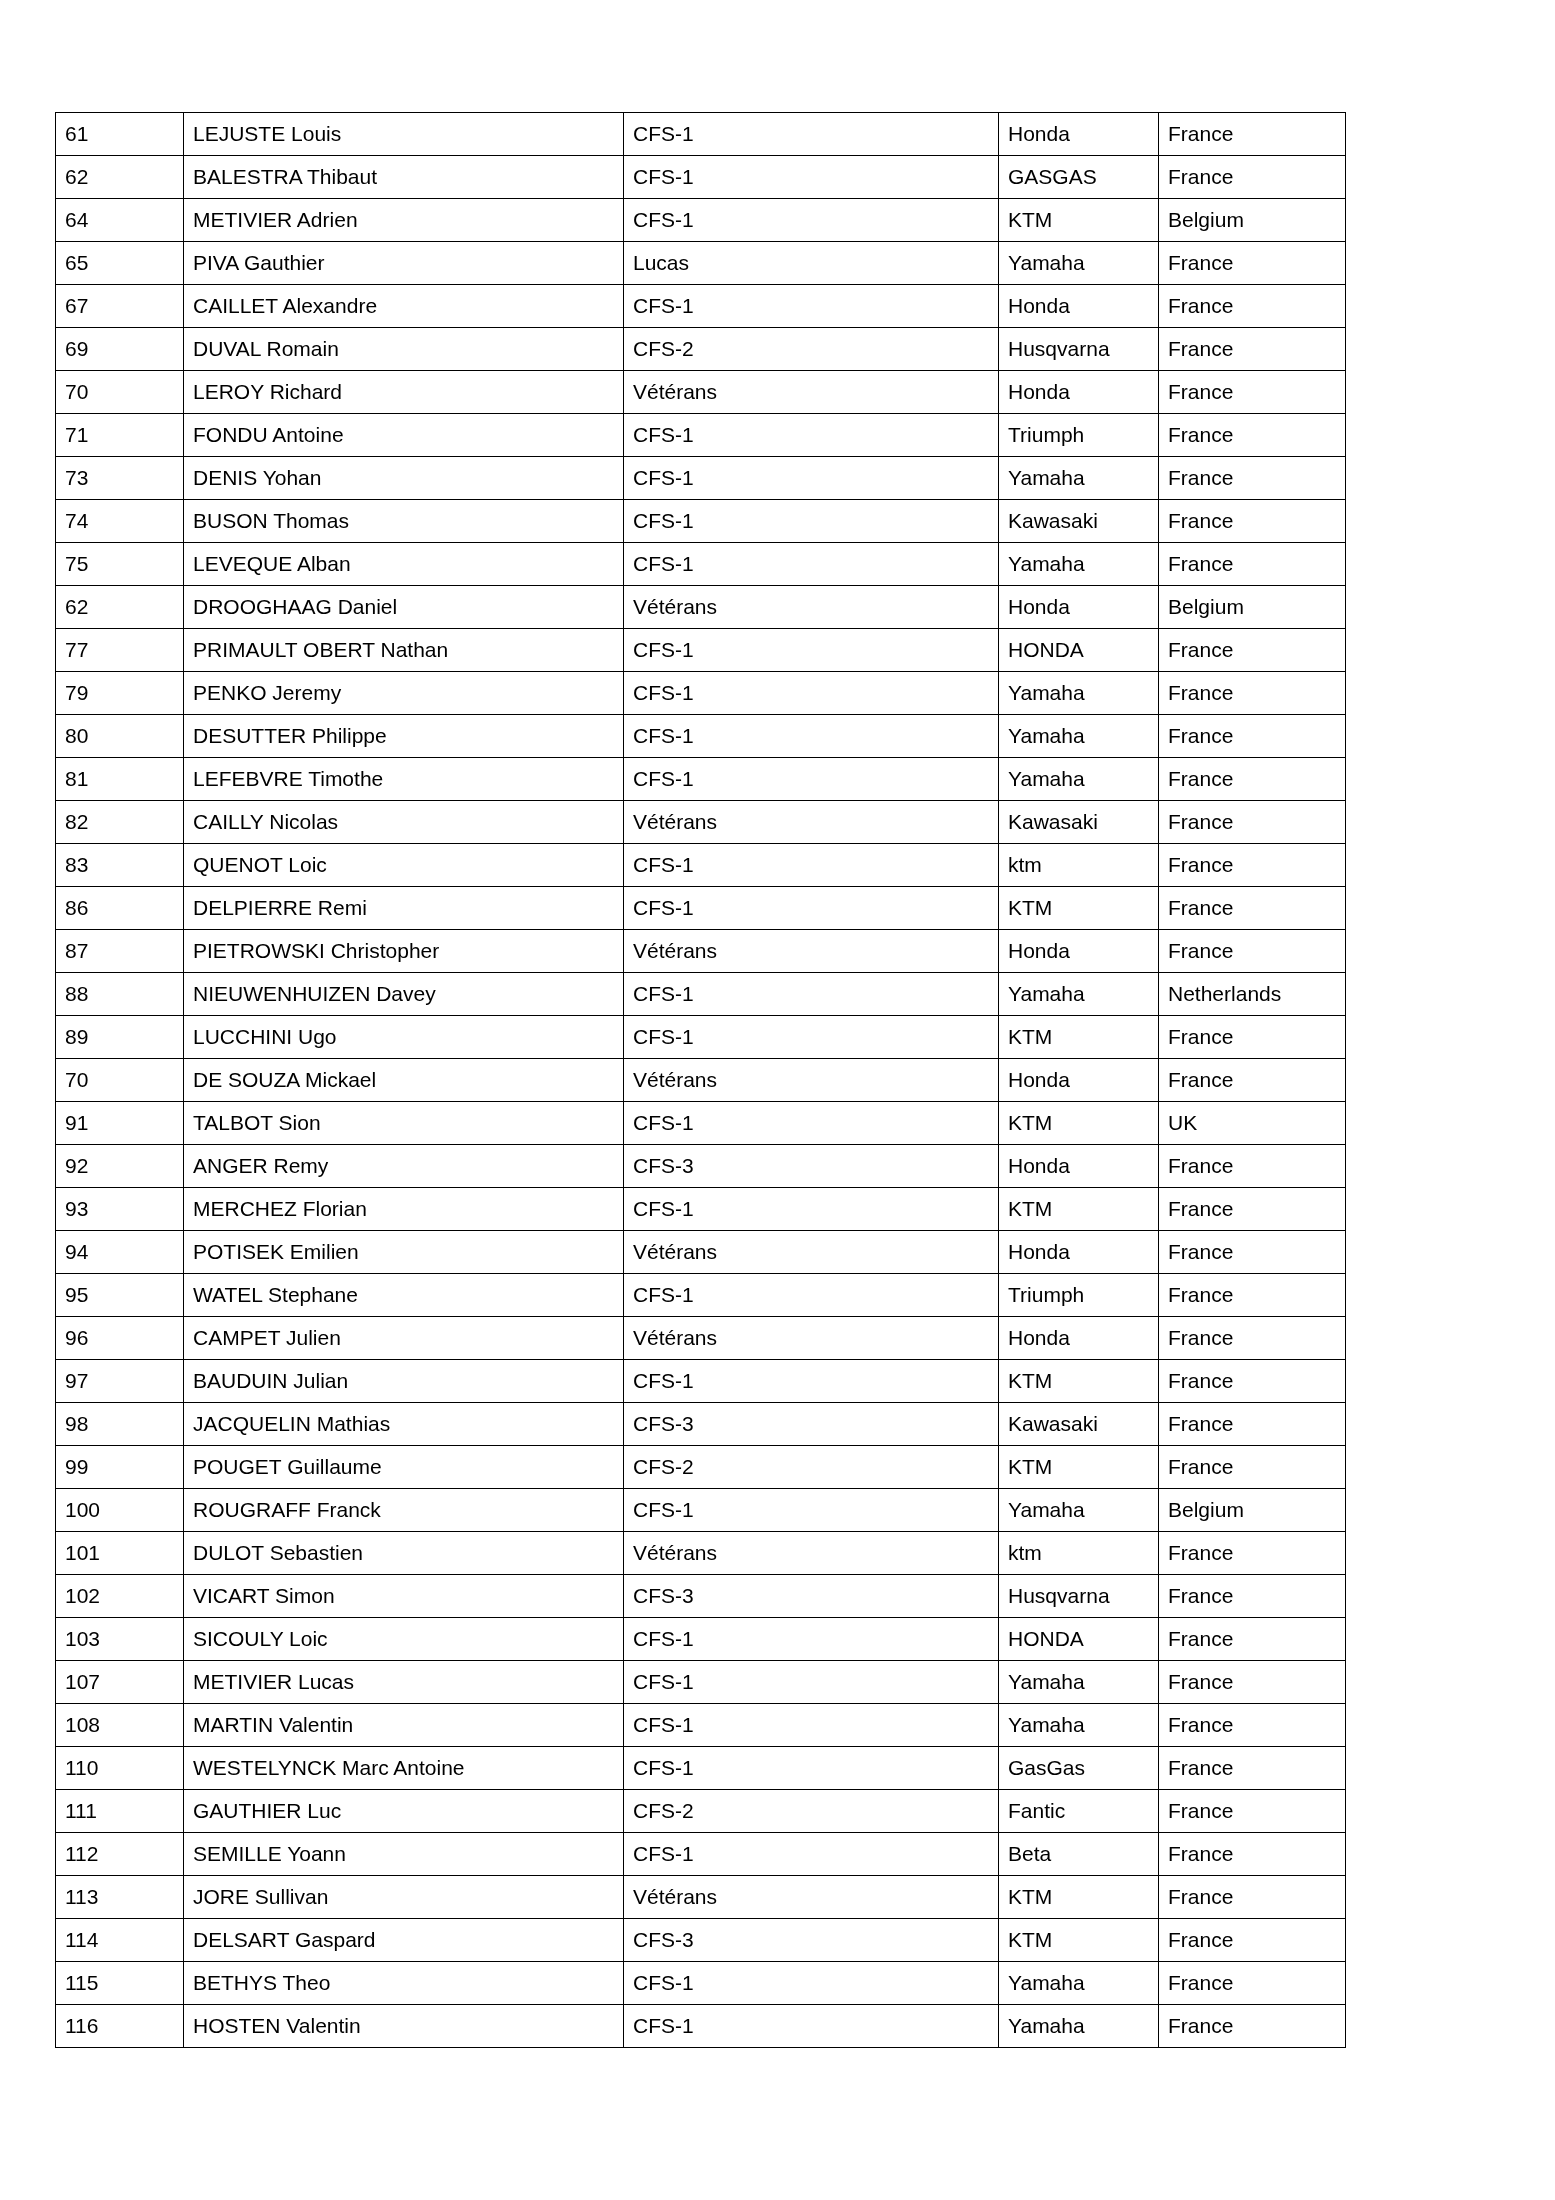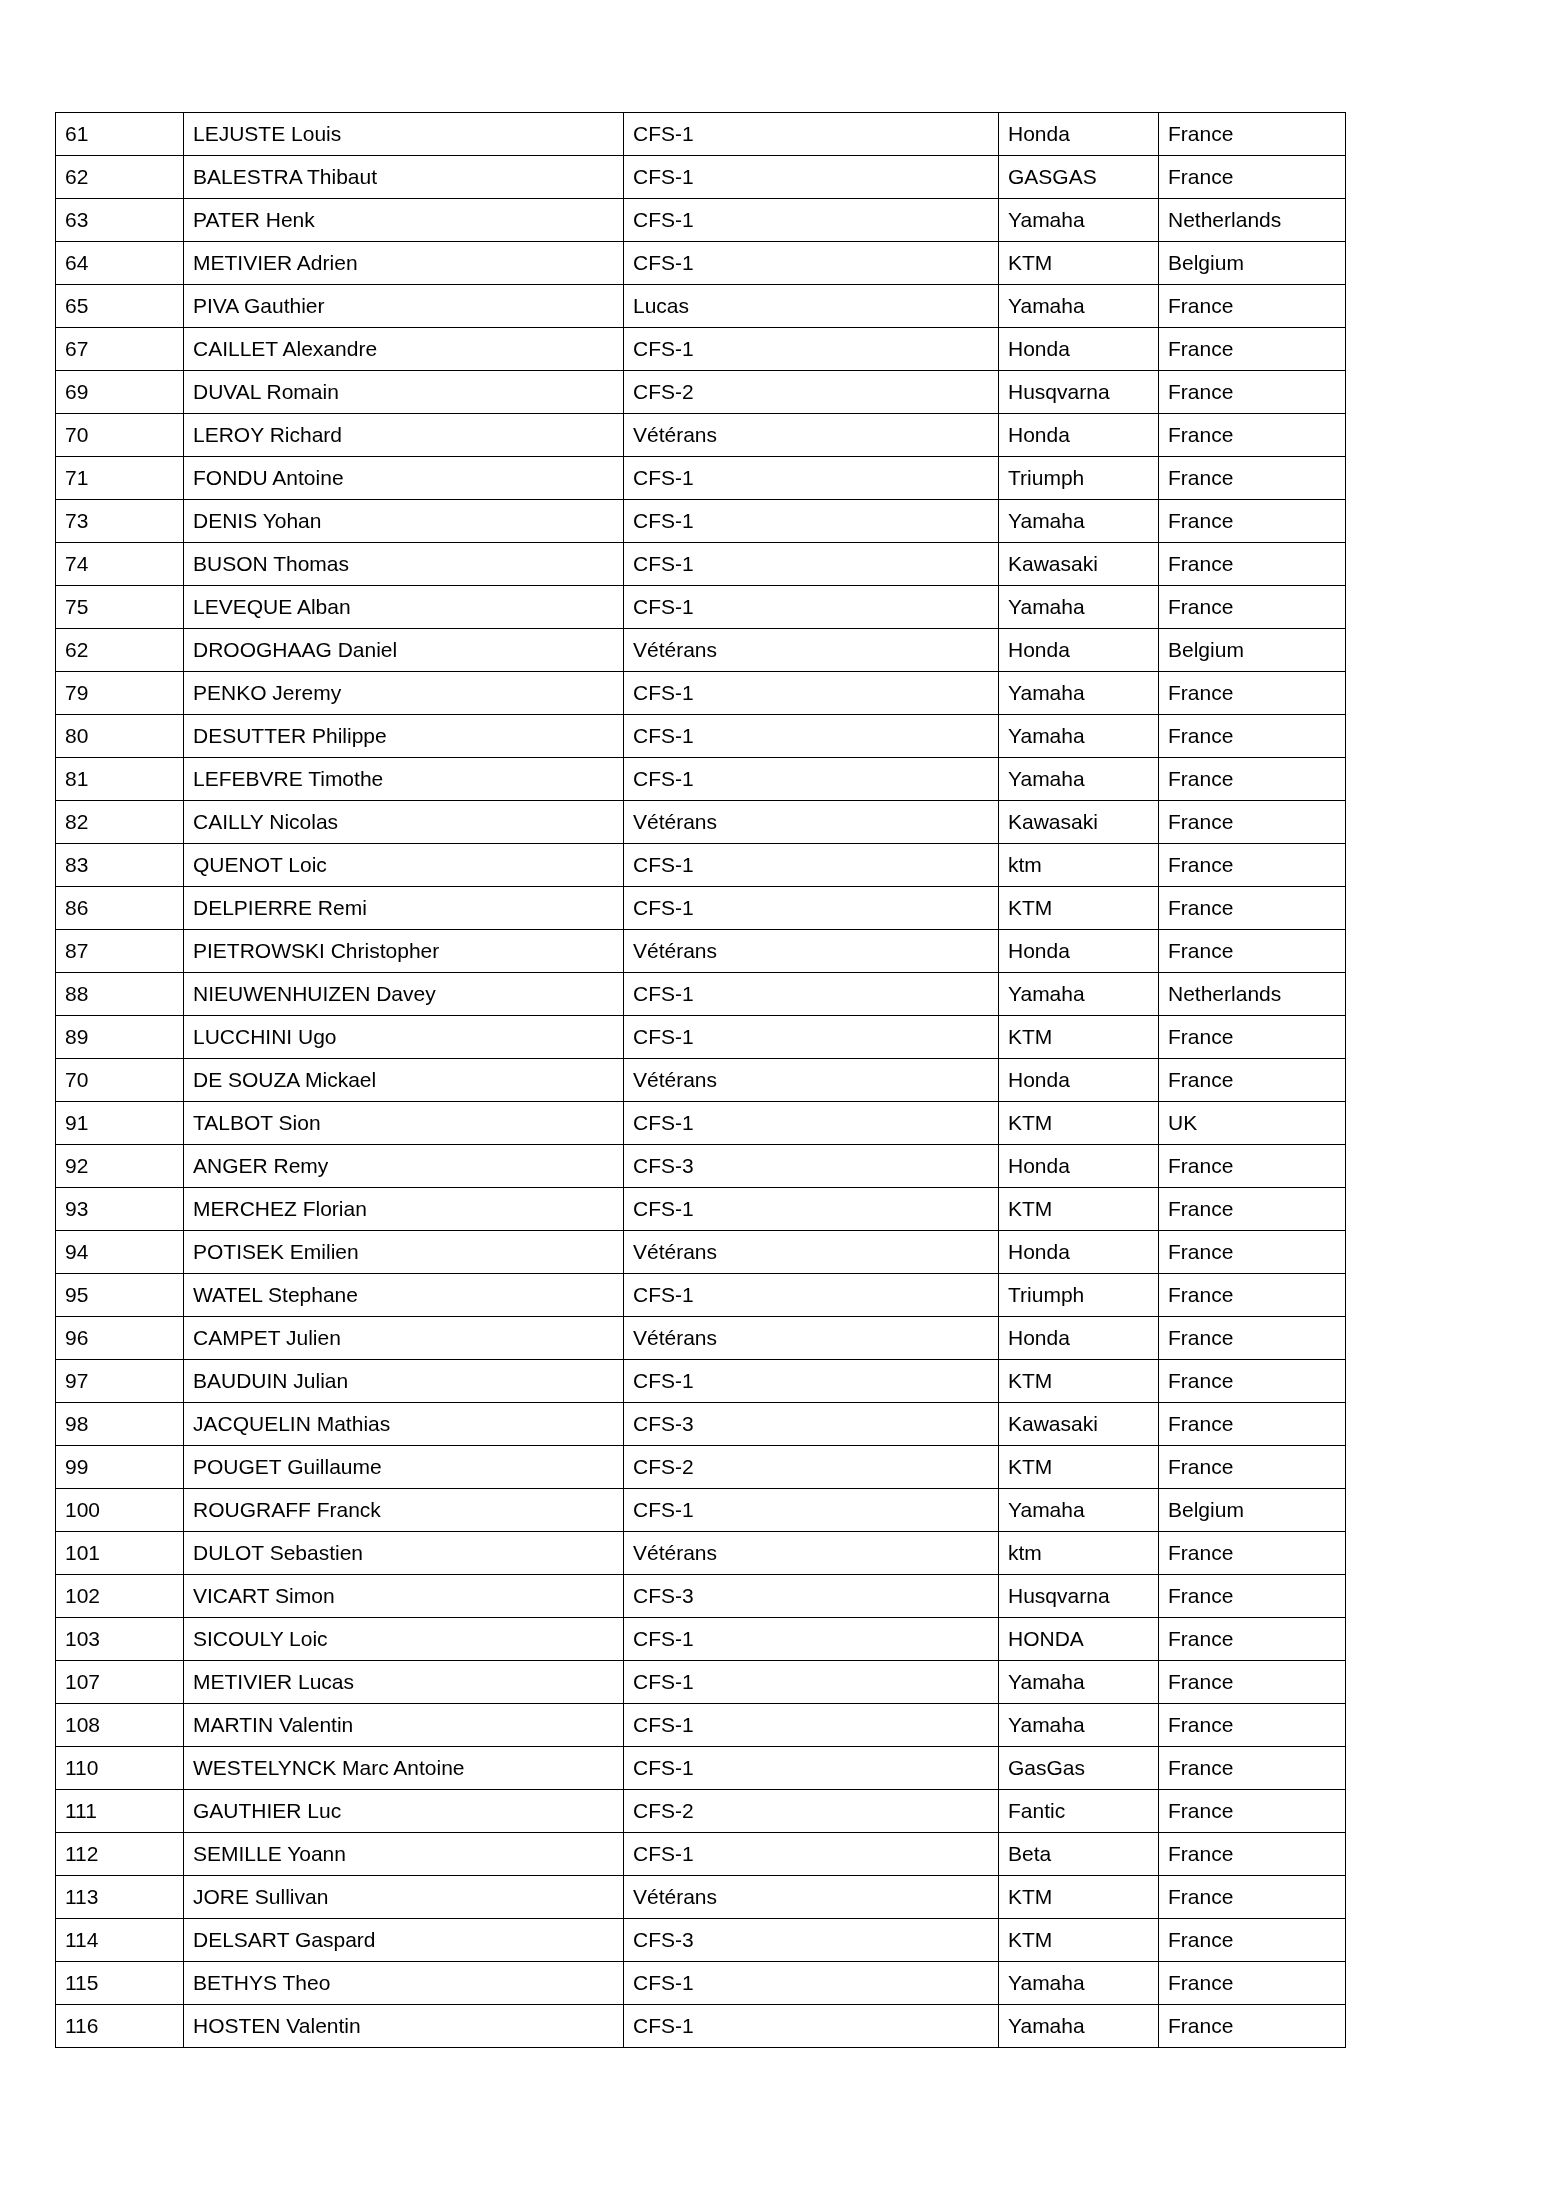--- a/index.html
+++ b/index.html
@@ -62,27 +62,20 @@
           <td>France</td>
         </tr>
         <tr>
           <td>62</td>
           <td>BALESTRA Thibaut</td>
           <td>CFS-1</td>
           <td>GASGAS</td>
           <td>France</td>
         </tr>
         <tr>
-          <td>63</td>
-          <td>PATER Henk</td>
-          <td>CFS-1</td>
-          <td>Yamaha</td>
-          <td>Netherlands</td>
-        </tr>
-        <tr>
           <td>64</td>
           <td>METIVIER Adrien</td>
           <td>CFS-1</td>
           <td>KTM</td>
           <td>Belgium</td>
         </tr>
         <tr>
           <td>65</td>
           <td>PIVA Gauthier</td>
           <td>Lucas</td>
@@ -137,20 +130,27 @@
           <td>CFS-1</td>
           <td>Yamaha</td>
           <td>France</td>
         </tr>
         <tr>
           <td>62</td>
           <td>DROOGHAAG Daniel</td>
           <td>Vétérans</td>
           <td>Honda</td>
           <td>Belgium</td>
+        </tr>
+        <tr>
+          <td>77</td>
+          <td>PRIMAULT OBERT Nathan</td>
+          <td>CFS-1</td>
+          <td>HONDA</td>
+          <td>France</td>
         </tr>
         <tr>
           <td>79</td>
           <td>PENKO Jeremy</td>
           <td>CFS-1</td>
           <td>Yamaha</td>
           <td>France</td>
         </tr>
         <tr>
           <td>80</td>

